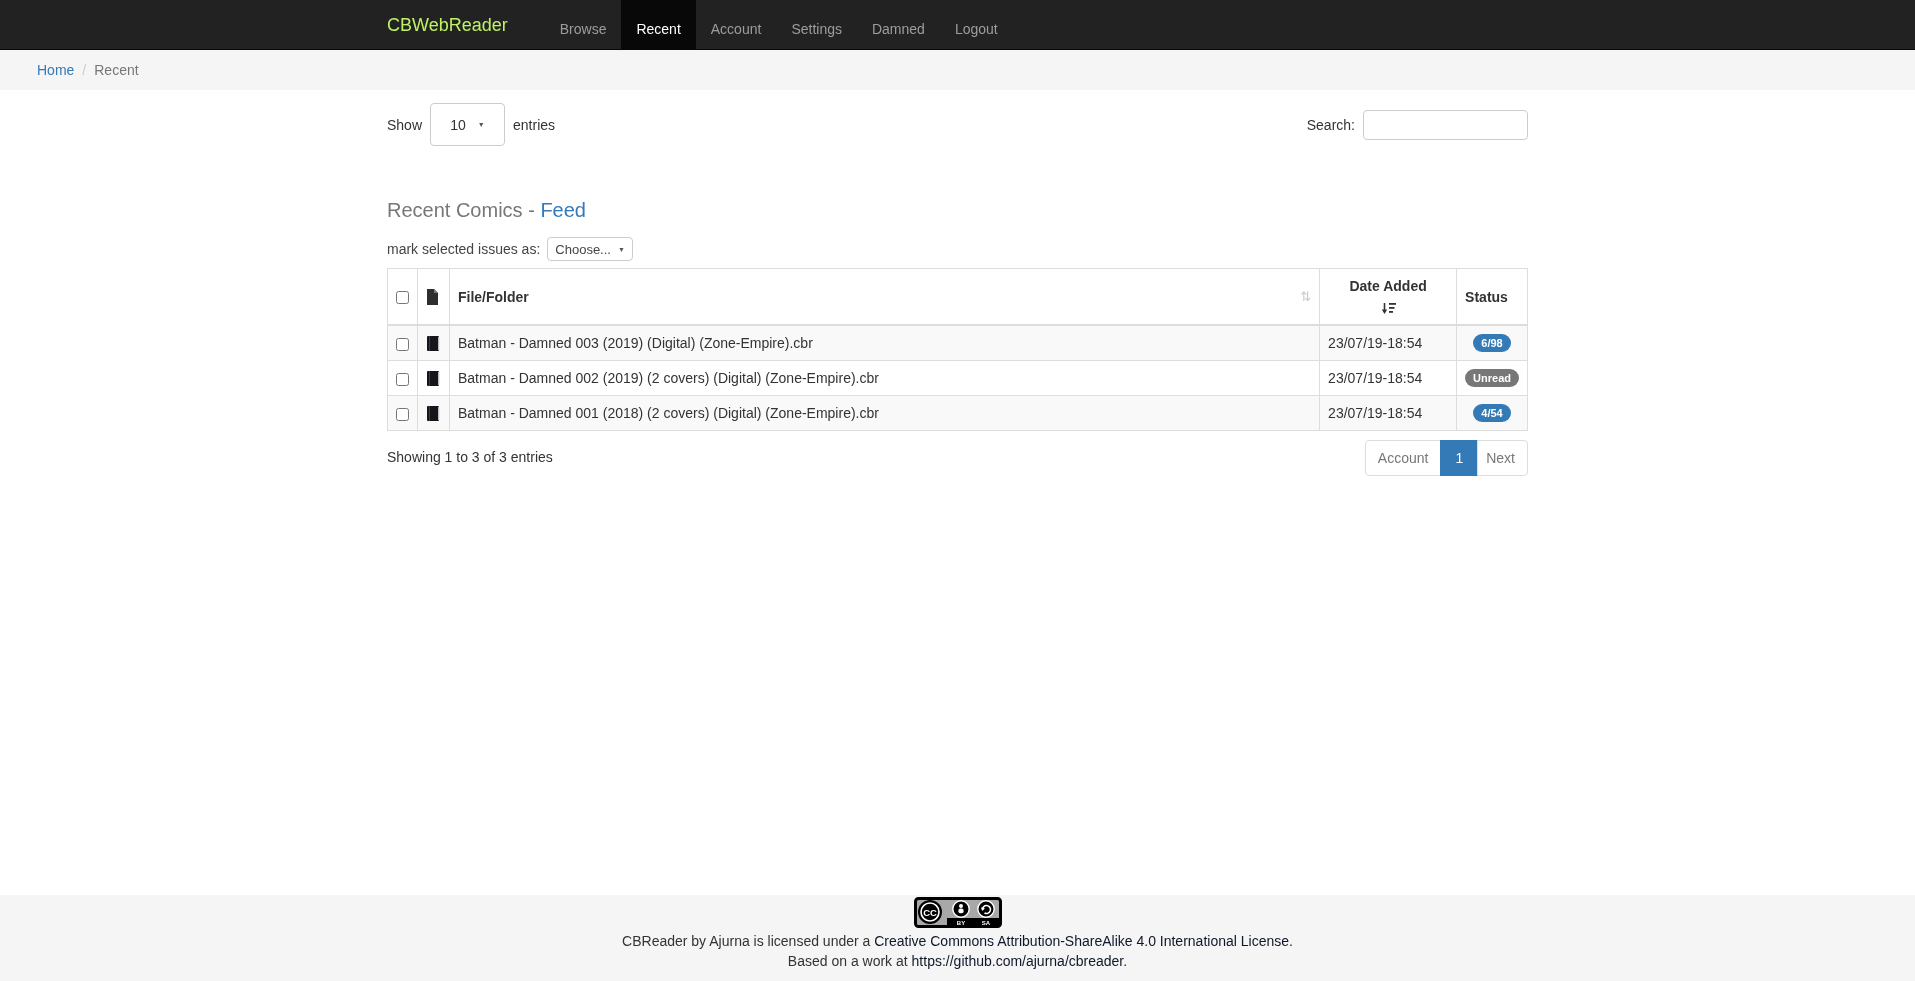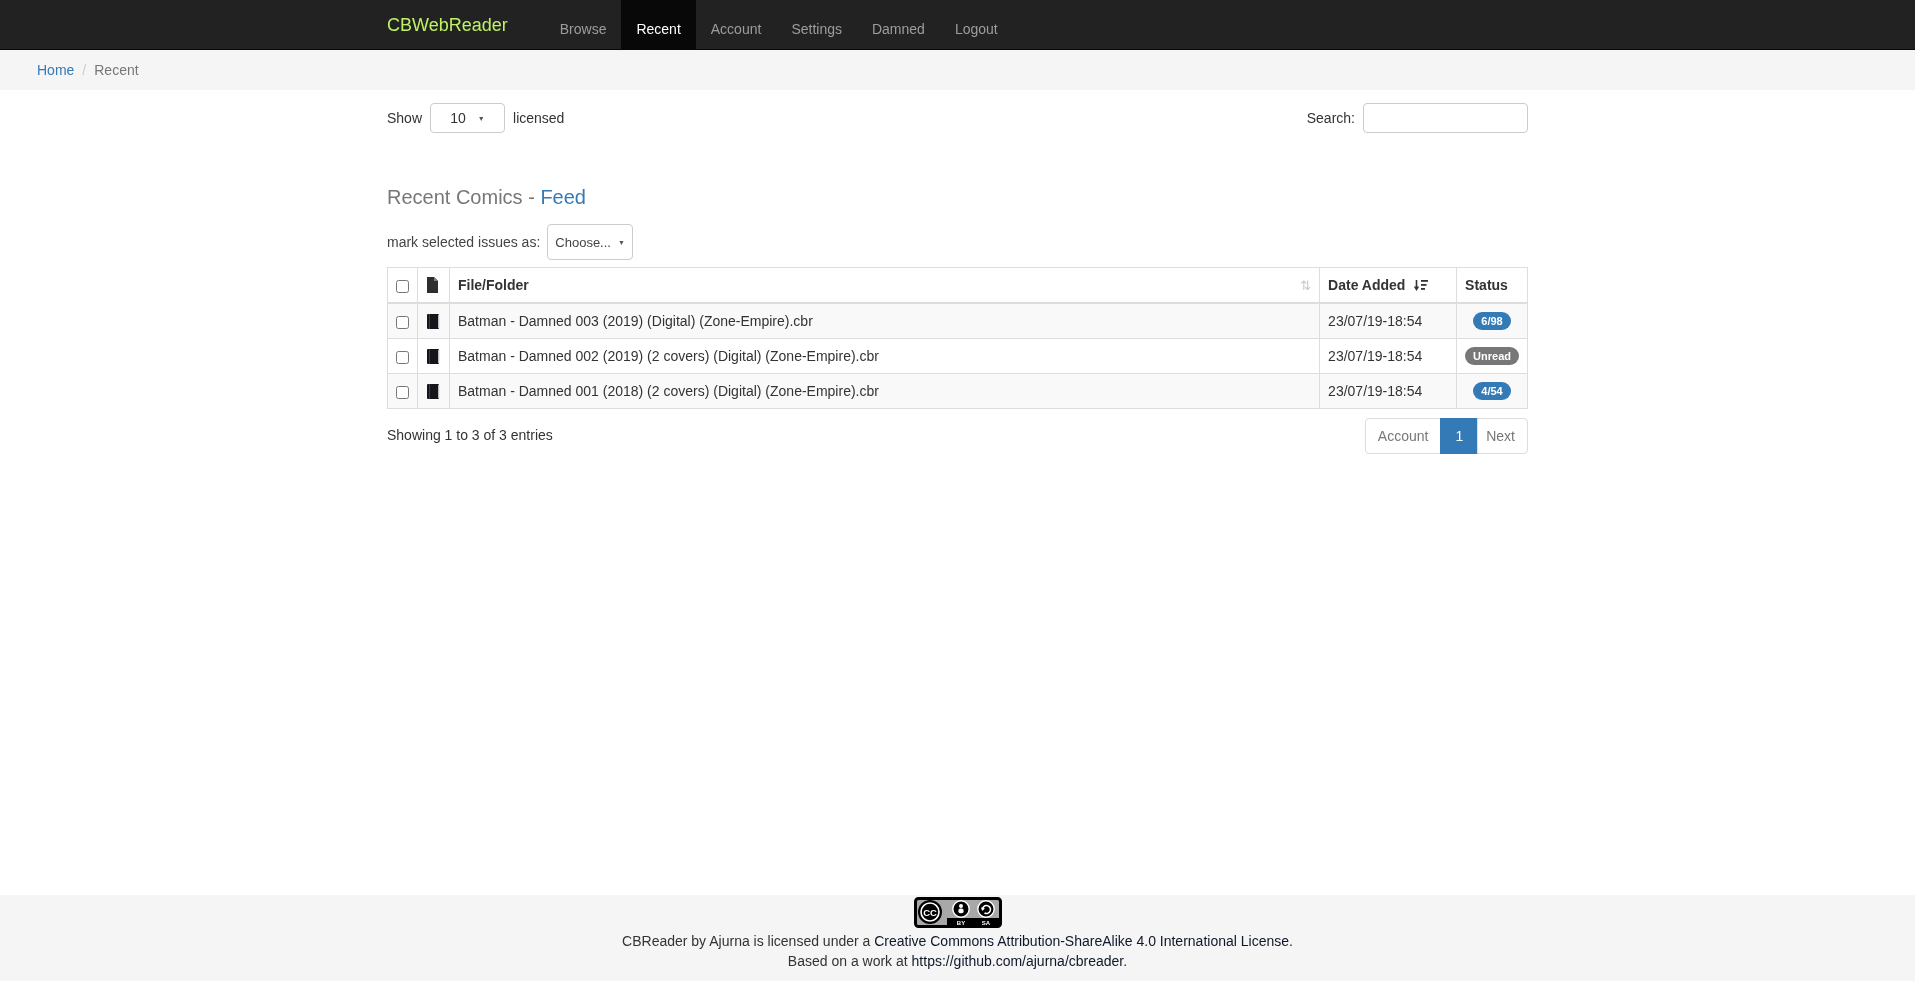--- a/index.html
+++ b/index.html
@@ -26,43 +26,43 @@
   .breadcrumb .sep { color: #ccc; margin: 0 8px; }
   .breadcrumb .current { color: #777; }
 
   
   main { width: 1141px; margin: 0 auto; flex: 1 0 auto; }
   .dt-top { display: flex; justify-content: space-between; align-items: center; margin-top: 13px; }
   .length, .search { display: flex; align-items: center; gap: 8px; }
   .select { display: inline-flex; align-items: center; justify-content: center; gap: 12px;
             border: 1px solid #ccc; border-radius: 4px; background: #fff; cursor: pointer; }
   .select .caret { font-size: 7px; color: #555; }
-  .select-lg { width: 75px; height: 30px; }
-  .select-sm { height: 36px; padding: 0 7px; font-size: 13px; gap: 7px; }
+  .select-lg { width: 75px; height: 43px; }
+  .select-sm { height: 24px; padding: 0 7px; font-size: 13px; gap: 7px; }
   .search input { width: 165px; height: 30px; border: 1px solid #ccc; border-radius: 4px;
                   padding: 0 8px; font: inherit; color: #333; }
 
   h2 { font-size: 20px; font-weight: 400; color: #777; margin: 48px 0 10px; line-height: 33px; }
   h2 a { color: #337ab7; cursor: pointer; }
 
   .mark-row { display: flex; align-items: center; gap: 7px; margin: 0 0 7px; color: #444; }
 
   
   table { width: 100%; border-collapse: collapse; margin-top: 7px; }
   th, td { border: 1px solid #ddd; padding: 8px; vertical-align: middle; }
   thead th { border-bottom-width: 2px; text-align: left; font-weight: bold; padding: 9px 8px; }
   tbody tr:nth-child(odd) { background: #f9f9f9; }
   .col-check { width: 30px; text-align: center; }
   .col-icon  { width: 26px; text-align: center; }
   .col-date  { width: 137px; }
   .col-status{ width: 66px; }
   th.col-name { cursor: pointer; }
   th.col-name .th-flex { display: flex; align-items: center; justify-content: space-between; }
   th.col-date { cursor: pointer; }
-  th.col-date .th-flex { display: flex; align-items: center; gap: 8px; }
+  th.col-date .th-flex { display: flex; align-items: center; gap: 8px; flex-direction: column; }
   .unsorted { color: #c9c9c9; font-size: 13px; font-weight: normal; }
   td.name { cursor: pointer; }
   td.status { text-align: center; }
   input[type="checkbox"] { width: 13px; height: 13px; margin: 0; vertical-align: middle; cursor: pointer; }
   .status-badge { display: inline-block; background: #337ab7; color: #fff; font-size: 11px;
                   font-weight: bold; padding: 3px 8px; border-radius: 10px; line-height: 1.1; }
   .status-badge[data-type="unread"] { background: #777; }
   .icon-cell svg, .th-flex svg { display: block; }
 
   
@@ -104,21 +104,21 @@
 
 <main>
 
   <div class="dt-top">
     <div class="length">
       <span>Show</span>
       <span class="select select-lg">
         <span>10</span>
         <span class="caret">▼</span>
       </span>
-      <span>licensed</span>
+      <span>entries</span>
     </div>
     <div class="search">
       <span>Search:</span>
       <input type="text" value="" style="">
     </div>
   </div>
 
   <h2><span>Recent Comics - </span><a>Feed</a></h2>
 
   <div class="mark-row">

